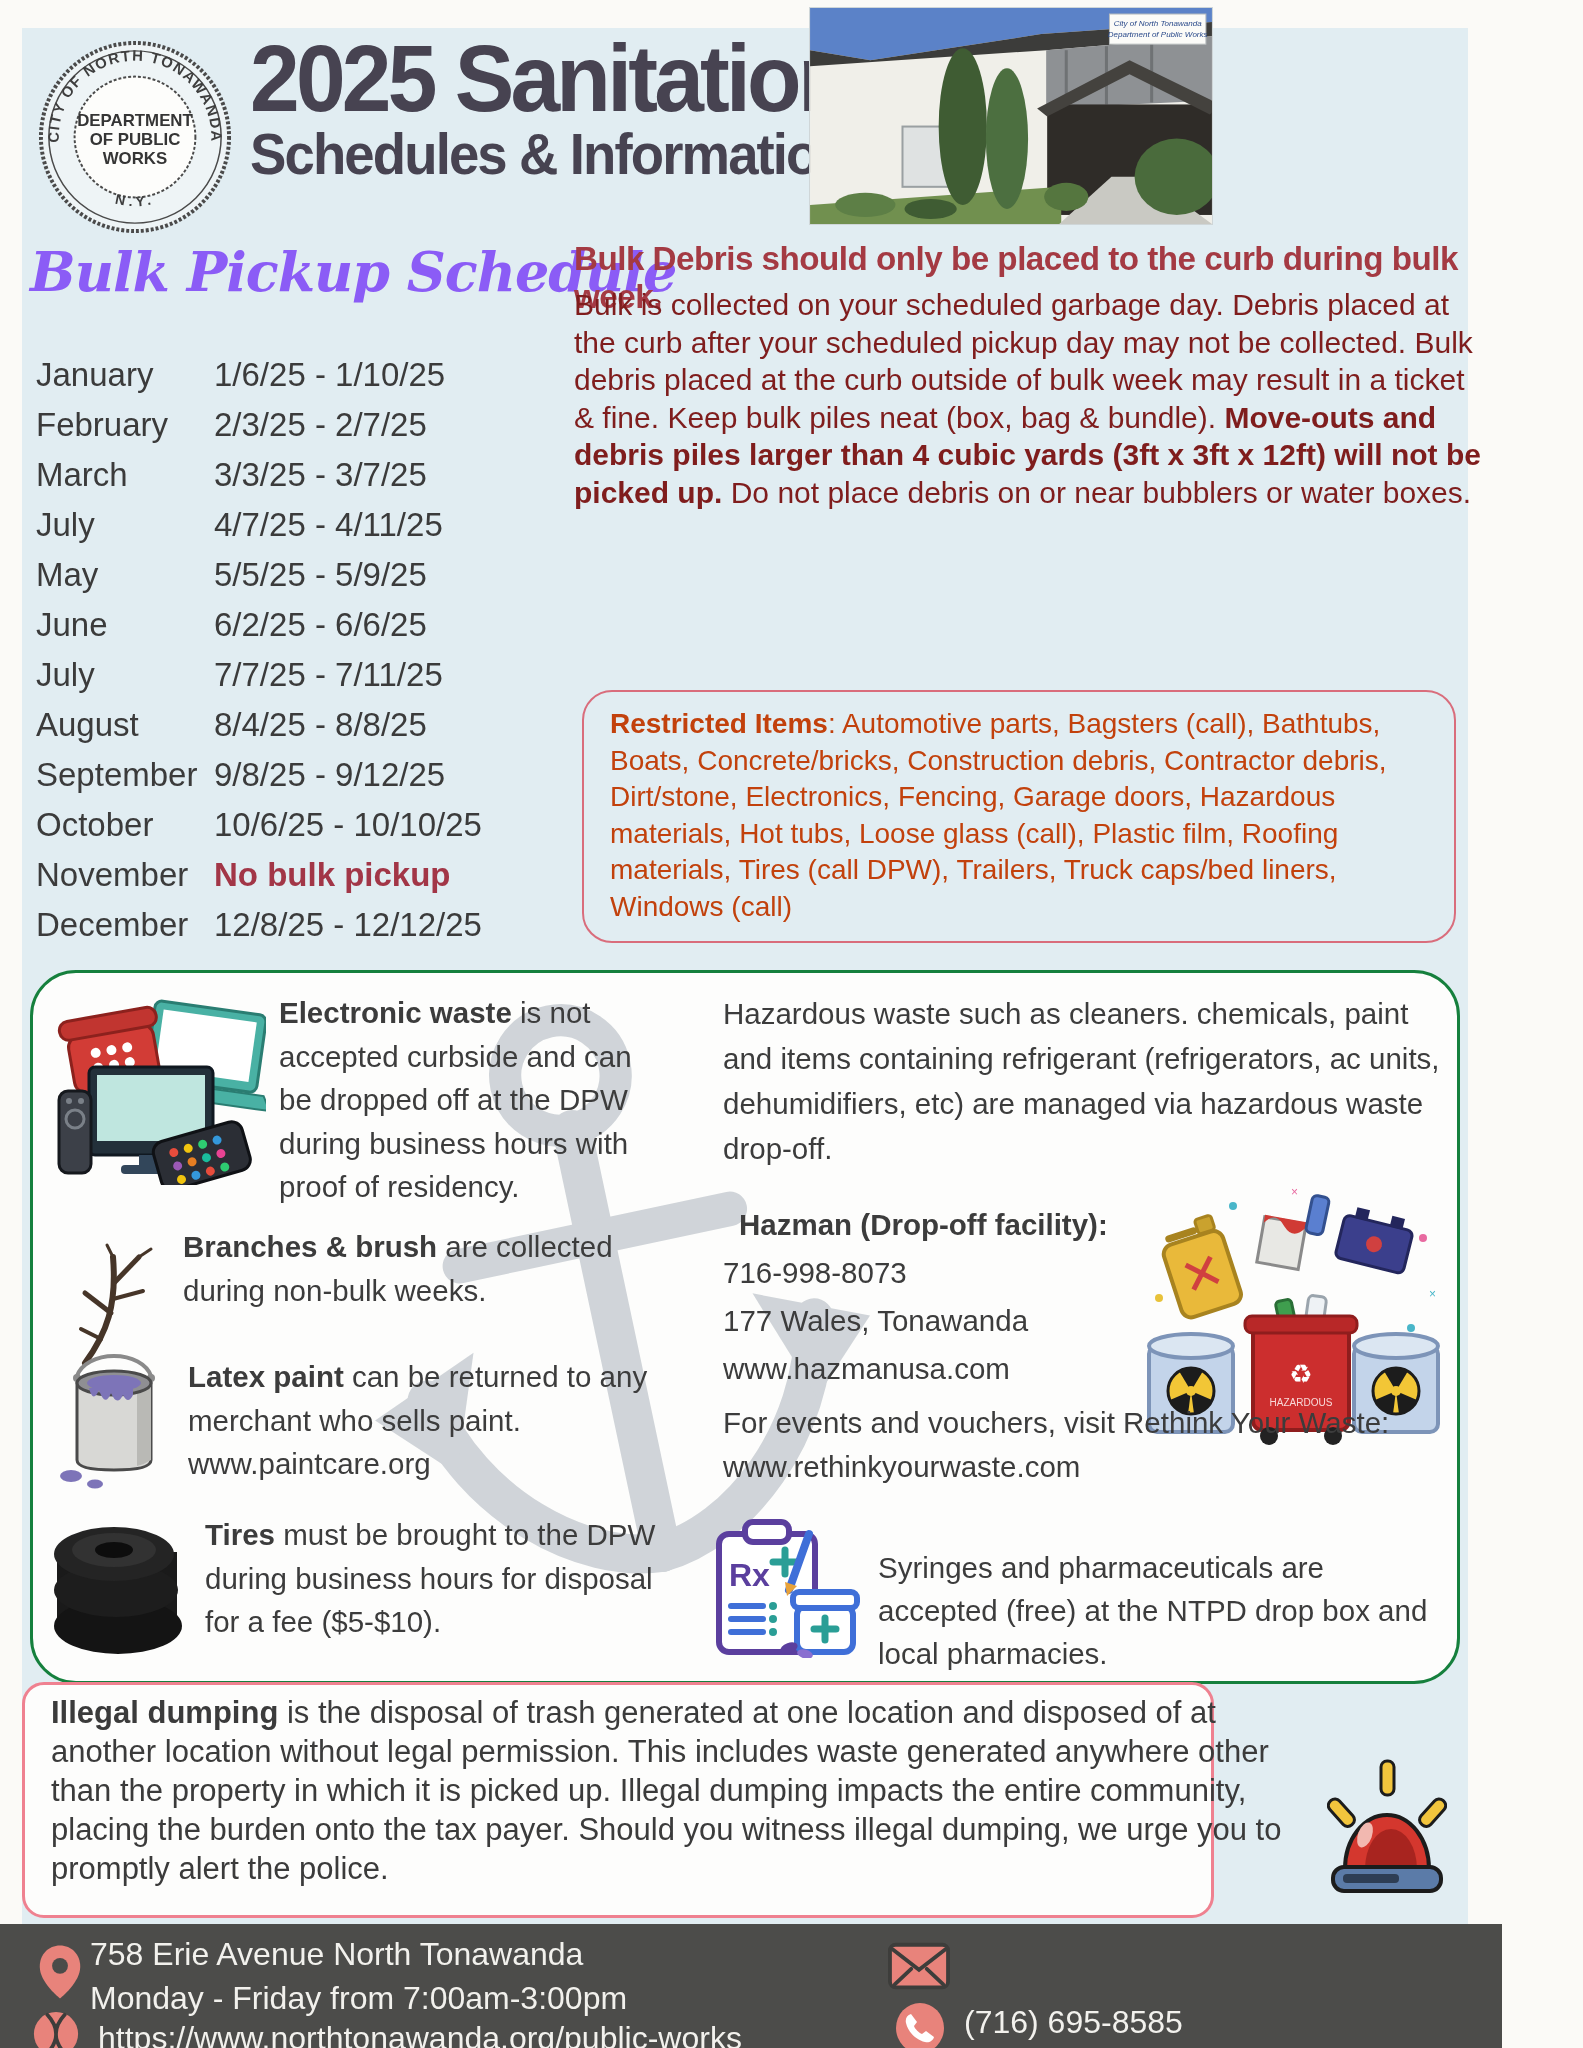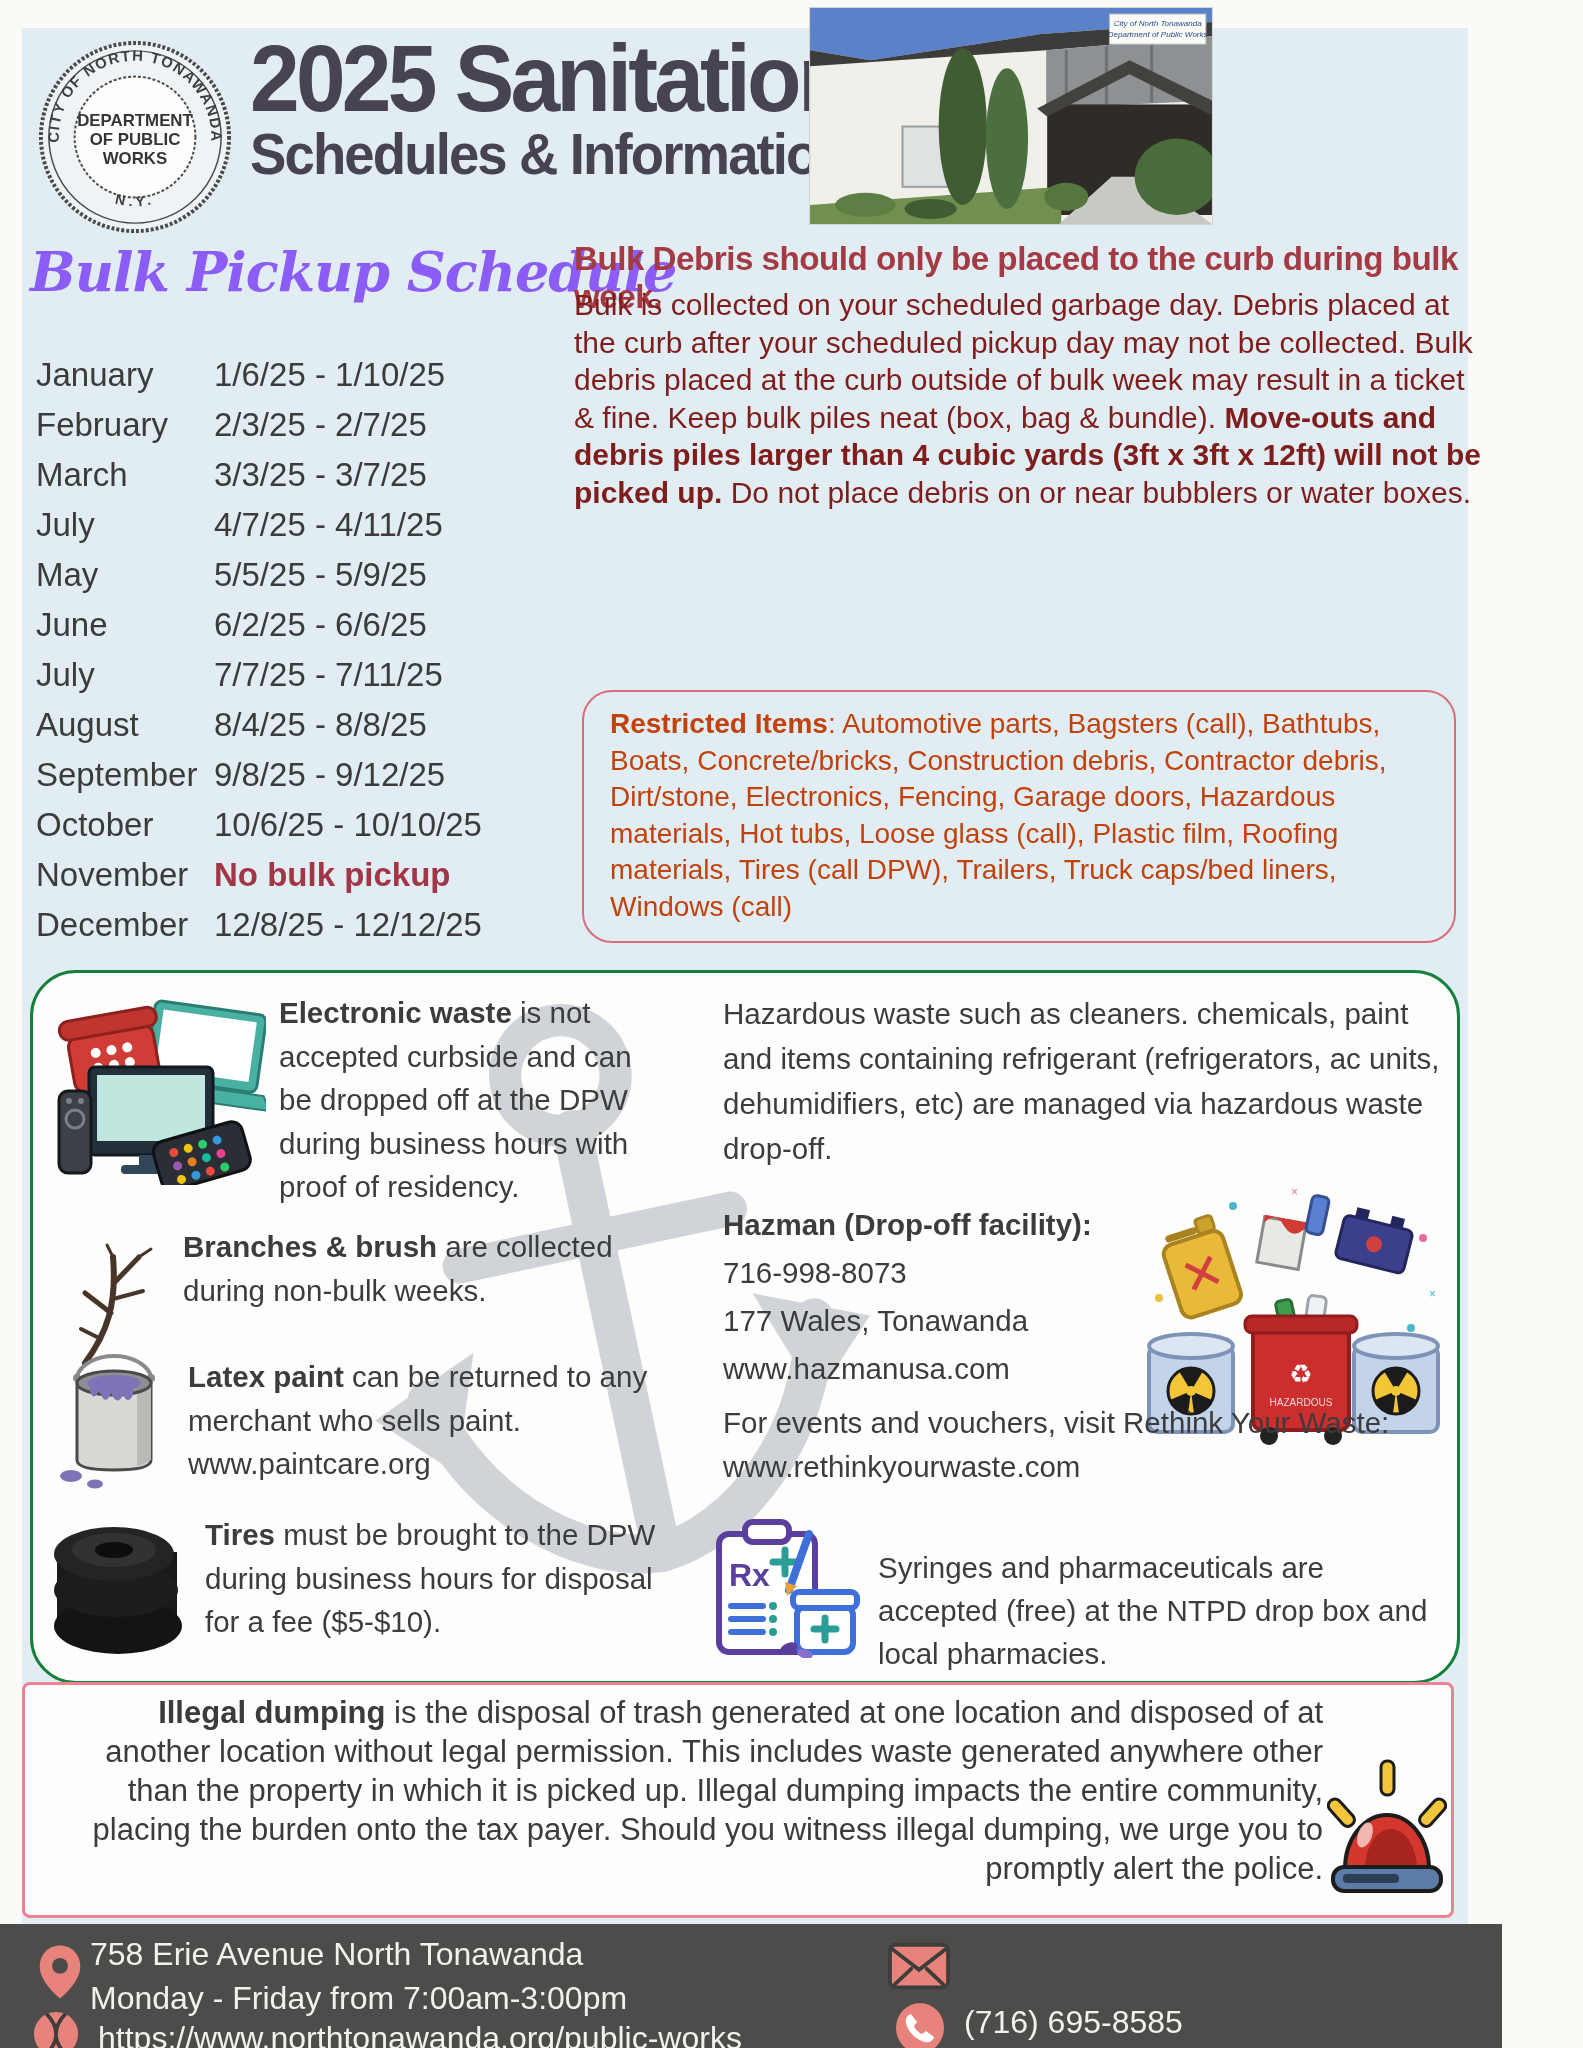--- a/index.html
+++ b/index.html
@@ -35,34 +35,34 @@
           border:3px solid #15803d;border-radius:46px;}
   .anchor-wm{position:absolute;left:300px;top:5px;width:560px;height:690px;transform:rotate(-12deg);opacity:.85;}
   .mb{position:absolute;font-size:29.5px;line-height:43.5px;color:#3c3c3c;z-index:2;}
   .t-ewaste{left:246px;top:18px;width:392px;}
   .t-branches{left:150px;top:252px;width:480px;}
   .t-latex{left:155px;top:382px;width:480px;}
   .t-latex .url{display:block;}
   .t-tires{left:172px;top:540px;width:465px;}
   .t-hazw{left:690px;top:18px;width:718px;line-height:45px;}
   .t-hazman{left:690px;top:228px;width:430px;line-height:48px;}
-  .t-hazman .hh{font-weight:bold;}
+  .t-hazman .hh{font-weight:bold;margin-left:16px;}
   .t-rethink{left:690px;top:428px;width:700px;line-height:44px;}
   .t-syr{left:845px;top:573px;width:565px;line-height:43px;}
   .ic{position:absolute;z-index:2;}
   .ic-ewaste{left:18px;top:20px;width:215px;height:192px;}
   .ic-branch{left:40px;top:268px;width:95px;height:128px;}
   .ic-paint{left:22px;top:375px;width:118px;height:142px;}
   .ic-tires{left:10px;top:535px;width:155px;height:152px;}
   .ic-hazmat{left:1108px;top:205px;width:305px;height:270px;}
   .ic-rx{left:678px;top:545px;width:152px;height:140px;}
 
   
-  .illegal{position:absolute;left:0px;top:1654px;width:1432px;height:236px;background:#fdfdfc;
-           border:3px solid #ef8190;border-radius:8px;box-sizing:border-box;text-align:right;}
+  .illegal{position:absolute;left:0px;top:1654px;width:1192px;height:236px;background:#fdfdfc;
+           border:3px solid #ef8190;border-radius:22px;box-sizing:border-box;}
   .illegal .txt{position:absolute;left:26px;top:8px;width:1272px;font-size:31px;line-height:39px;color:#3b3b3b;}
   .ic-siren{position:absolute;left:1302px;top:70px;width:120px;height:140px;}
 
   
   .footer{position:absolute;left:0;top:1924px;width:1502px;height:124px;background:#4c4c4a;color:#f2f1ed;}
   .footer .line{position:absolute;font-size:32px;white-space:nowrap;}
   .f-addr{left:90px;top:12px;}
   .f-hours{left:90px;top:56px;}
   .f-web{left:98px;top:96px;}
   .f-email{left:964px;top:22px;}

